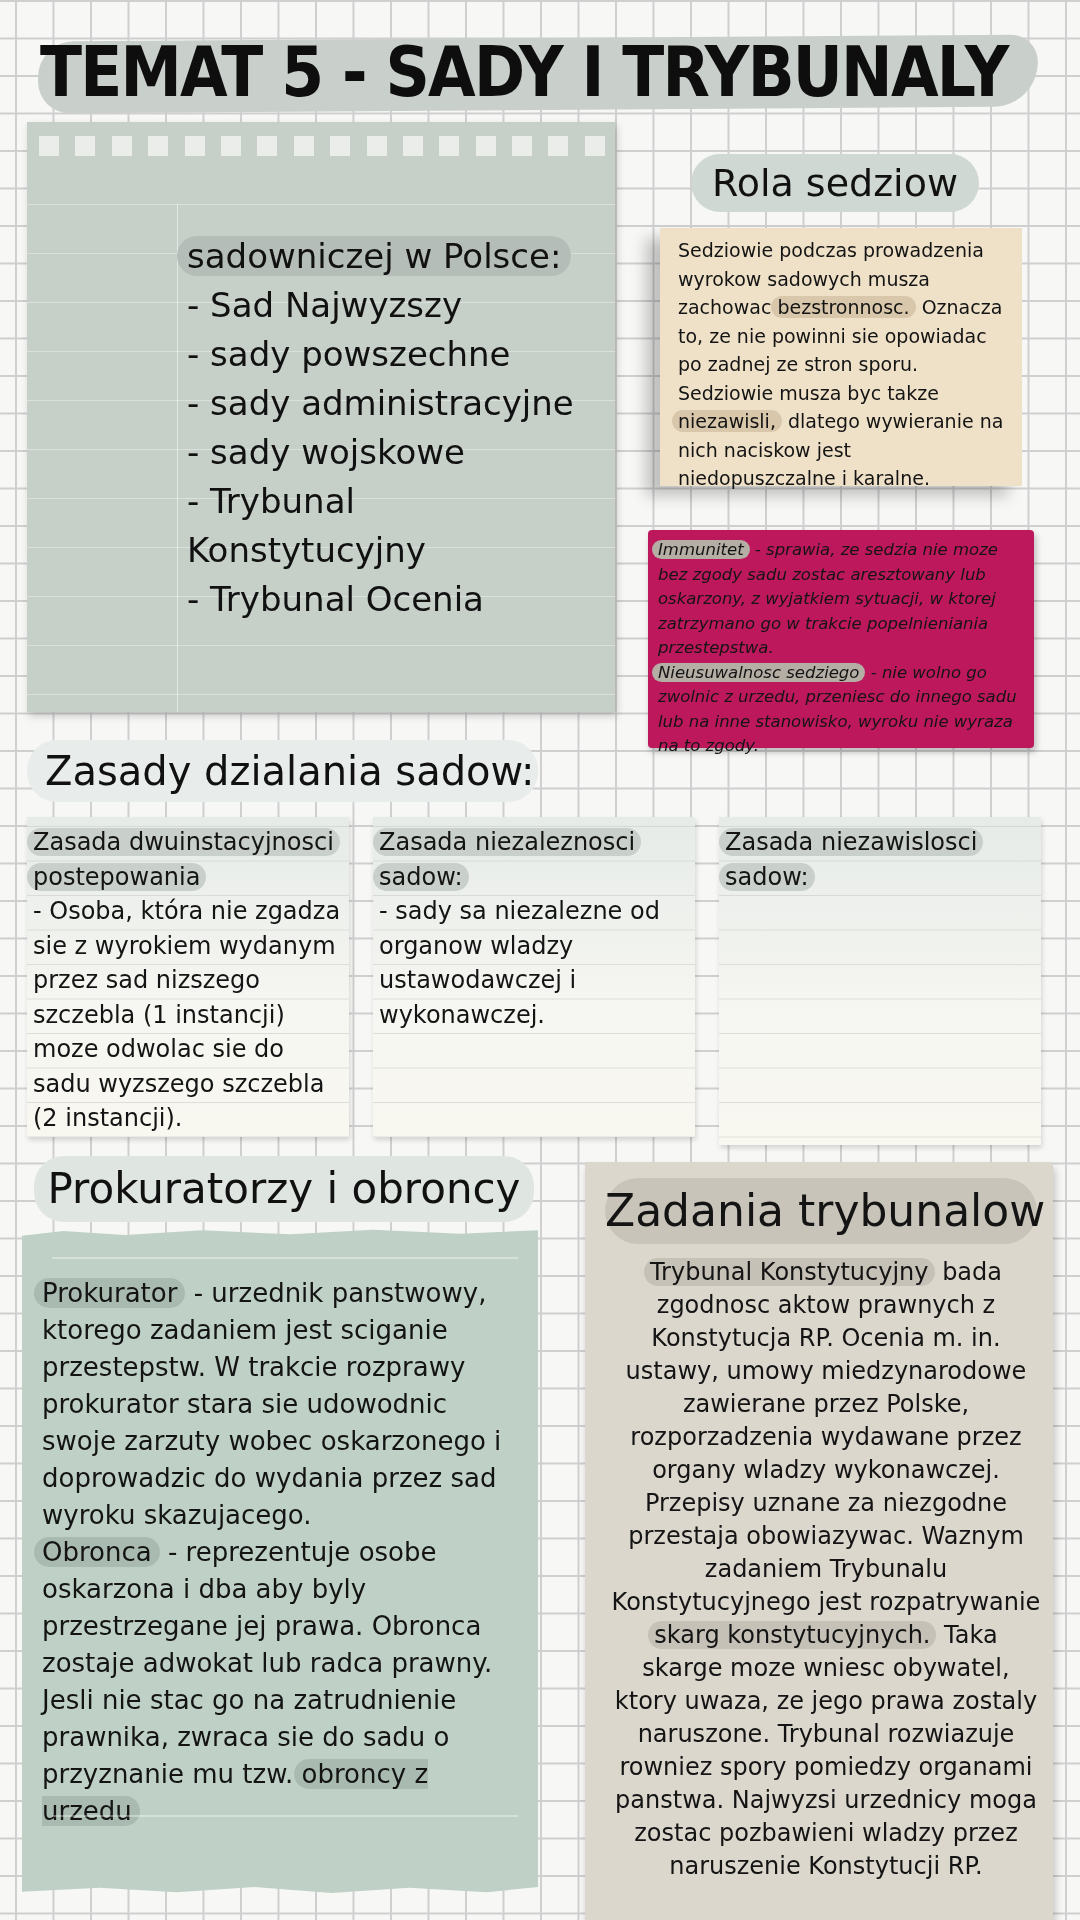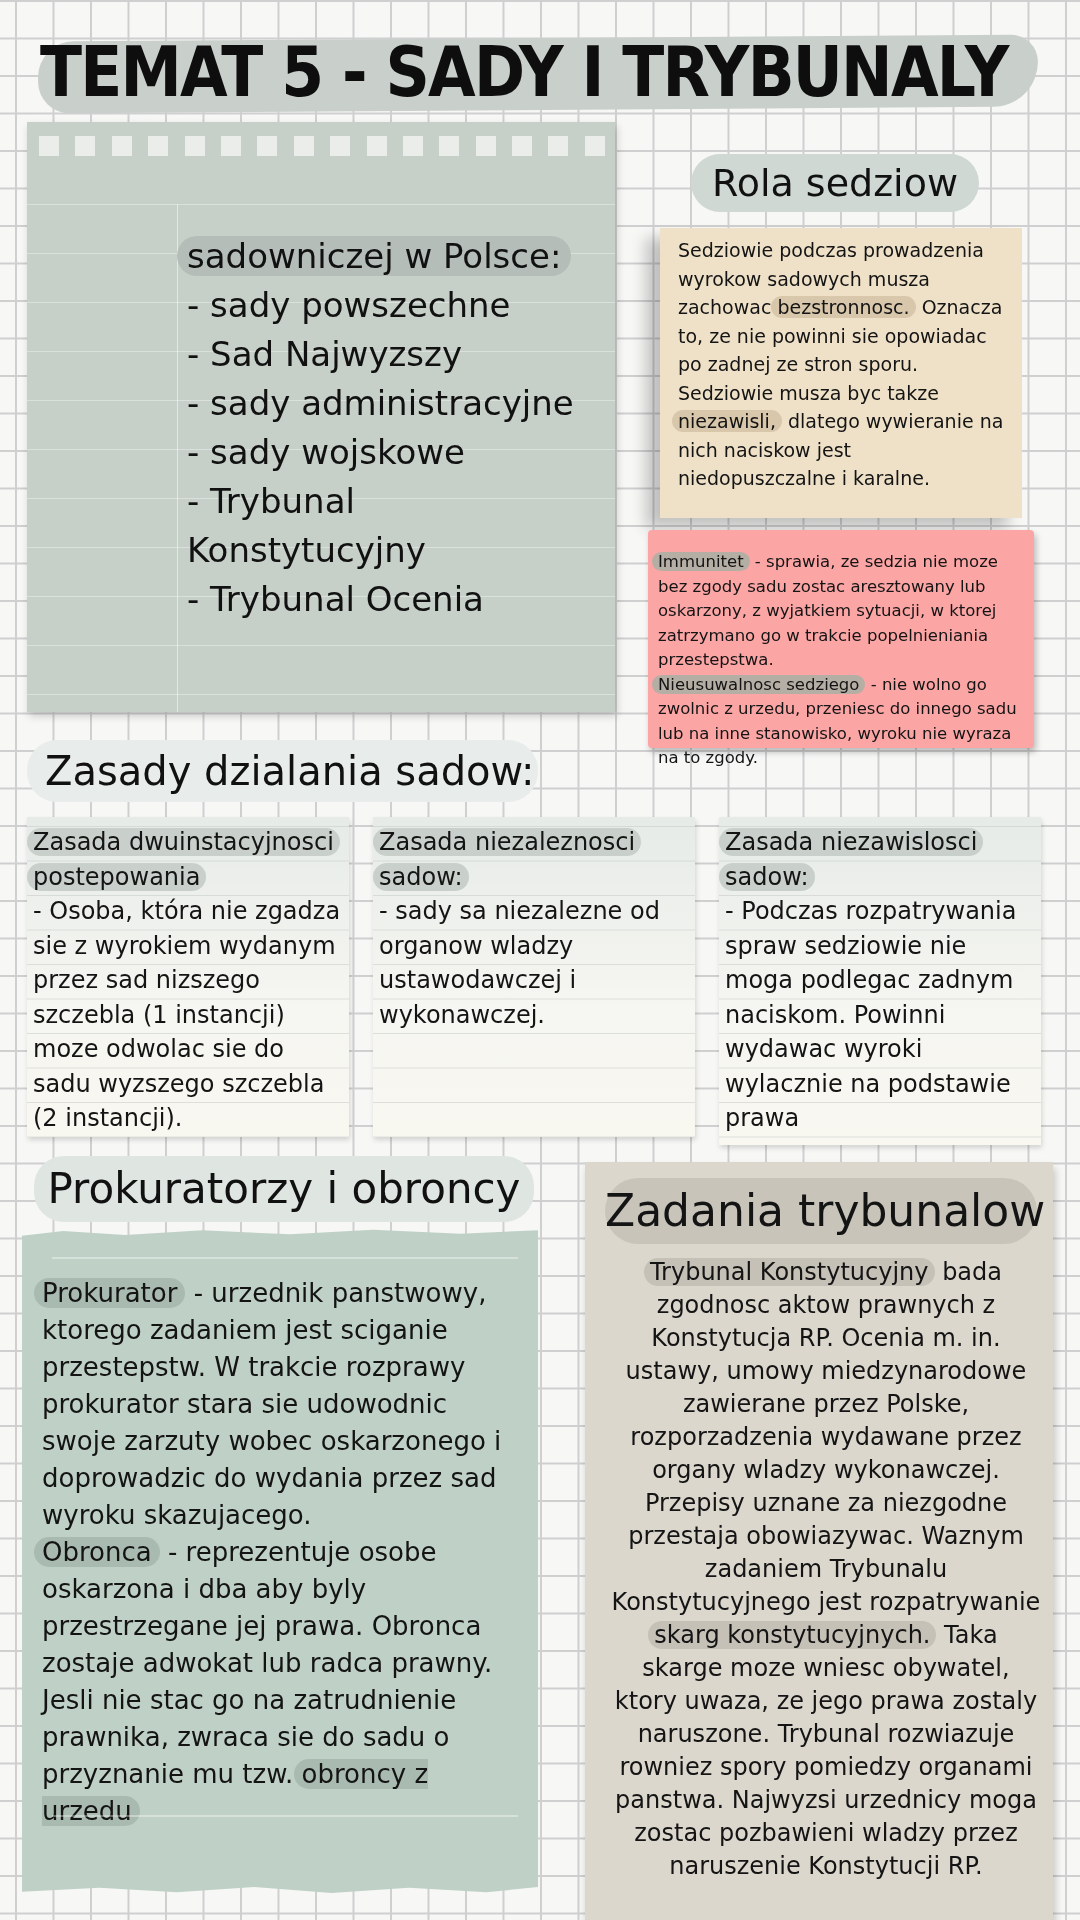--- a/index.html
+++ b/index.html
@@ -65,35 +65,35 @@
   .pill {
     position: absolute; border-radius: 30px; text-align: center; color: #111;
     white-space: nowrap;
   }
   .rola-pill { left: 691px; top: 154px; width: 288px; height: 58px; background: #cfd8d3; font-size: 38px; line-height: 58px; }
   .zasady-pill { left: 27px; top: 740px; width: 511px; height: 62px; background: #e8ecea; font-size: 40px; line-height: 62px; text-align: left; padding-left: 18px; }
   .prok-pill { left: 34px; top: 1156px; width: 500px; height: 66px; background: #dfe6e2; font-size: 42px; line-height: 66px; }
 
   
   .beige-card {
-    left: 660px; top: 228px; width: 362px; height: 290px;
+    left: 660px; top: 228px; width: 362px; height: 258px;
     background: #efe1c8;
     box-shadow: -14px 10px 14px rgba(0,0,0,0.22);
     padding: 8px 10px 10px 18px;
     font-size: 19px; line-height: 28.5px;
   }
   .hl-beige { background: #d8c7ab; border-radius: 14px; padding: 0 6px; margin-left: -6px; }
 
   
   .immun-card {
     left: 648px; top: 530px; width: 386px; height: 218px;
-    background: #fca5a5; border-radius: 4px;
+    background: #be185d; border-radius: 4px;
     box-shadow: 2px 4px 6px rgba(0,0,0,0.25);
-    padding: 20px 8px 6px 10px;
-    font-size: 16.5px; line-height: 24.5px;
+    padding: 8px 8px 6px 10px;
+    font-size: 16.5px; line-height: 24.5px; font-style: italic;
   }
   .hl-immun { background: #b5aea4; border-radius: 12px; padding: 0 6px; margin-left: -6px; }
 
   
   .pcard {
     position: absolute; top: 817px; height: 320px; width: 322px;
     background: linear-gradient(to bottom, #e6ebe7 0%, #f6f6f2 60%, #f8f7f0 100%);
     box-shadow: 1px 3px 5px rgba(0,0,0,0.15);
     padding: 8px 6px 13px 6px;
     font-size: 24px; line-height: 34.5px;
@@ -166,22 +166,22 @@
       <span class="hole"></span>
     <span class="hole"></span>
       <span class="hole"></span>
       <span class="hole"></span>
       <span class="hole"></span>
   </div>
   <div class="lines"></div>
   <div class="margin"></div>
   <div class="organs-text">
     <div><span class="hl">sadowniczej w Polsce:</span></div>
+    <div>- Sad Najwyzszy</div>
     <div>- sady powszechne</div>
-    <div>- Sad Najwyzszy</div>
     <div>- sady administracyjne</div>
     <div>- sady wojskowe</div>
     <div>- Trybunal</div>
     <div>Konstytucyjny</div>
     <div>- Trybunal Ocenia</div>
   </div>
 </div>
 
 <div class="pill rola-pill">Rola sedziow</div>
 <div class="abs beige-card">
@@ -211,21 +211,20 @@
     <span class="hl-p">sadow:</span><br>
     <span>- sady sa niezalezne od organow wladzy ustawodawczej i wykonawczej.</span>
   </div>
 </div>
 
 <div class="pcard pcard3">
   <div class="lines"></div>
   <div class="inner">
     <span class="hl-p">Zasada niezawislosci</span><br>
     <span class="hl-p">sadow:</span><br>
-    <span>- Podczas rozpatrywania spraw sedziowie nie moga podlegac zadnym naciskom. Powinni wydawac wyroki wylacznie na podstawie prawa</span>
   </div>
 </div>
 
 <div class="pill prok-pill">Prokuratorzy i obroncy</div>
 <div class="abs prok-card">
   <div class="inner-line-top"></div>
   <div class="inner-line-bot"></div>
   <span class="hl-g">Prokurator</span><span> - urzednik panstwowy, ktorego zadaniem jest sciganie przestepstw. W trakcie rozprawy prokurator stara sie udowodnic swoje zarzuty wobec oskarzonego i doprowadzic do wydania przez sad wyroku skazujacego.</span><br>
   <span class="hl-g">Obronca</span><span> - reprezentuje osobe oskarzona i dba aby byly przestrzegane jej prawa. Obronca zostaje adwokat lub radca prawny. Jesli nie stac go na zatrudnienie prawnika, zwraca sie do sadu o przyznanie mu tzw. </span><span class="hl-g">obroncy z urzedu</span>
 </div>

